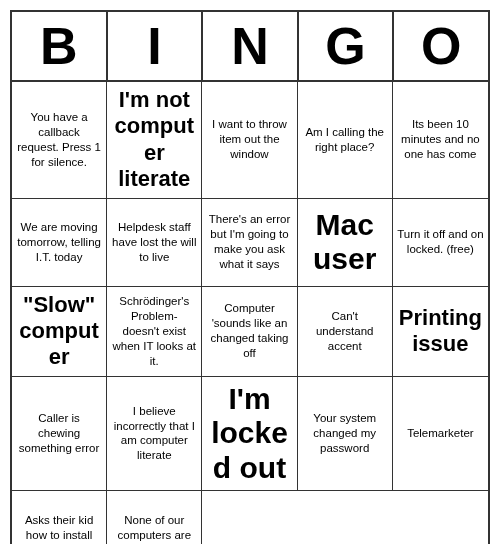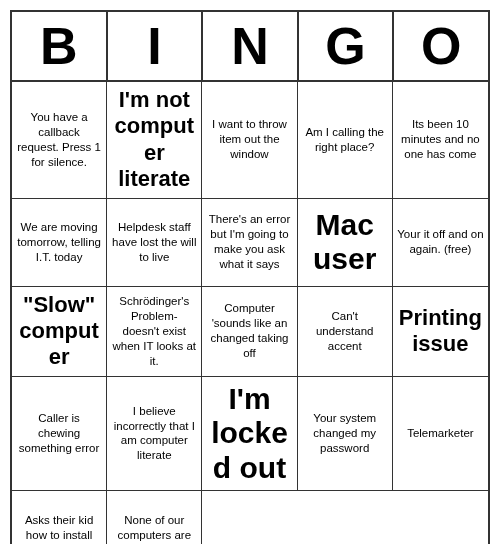--- a/index.html
+++ b/index.html
@@ -81,21 +81,21 @@
   <div class="bingo-grid">
   <div class="bingo-cell">You have a callback request. Press 1 for silence.</div>
       <div class="bingo-cell large-text">I'm not computer literate</div>
       <div class="bingo-cell">I want to throw item out the window</div>
       <div class="bingo-cell">Am I calling the right place?</div>
       <div class="bingo-cell">Its been 10 minutes and no one has come</div>
       <div class="bingo-cell">We are moving tomorrow, telling I.T. today</div>
       <div class="bingo-cell">Helpdesk staff have lost the will to live</div>
       <div class="bingo-cell">There's an error but I'm going to make you ask what it says</div>
       <div class="bingo-cell xl-text">Mac user</div>
-      <div class="bingo-cell">Your it off and on again. (free)</div>
+      <div class="bingo-cell">Turn it off and on locked. (free)</div>
       <div class="bingo-cell large-text">"Slow" computer</div>
       <div class="bingo-cell">Schrödinger's Problem- doesn't exist when IT looks at it.</div>
       <div class="bingo-cell">Computer 'sounds like an changed taking off</div>
       <div class="bingo-cell">Can't understand accent</div>
       <div class="bingo-cell large-text">Printing issue</div>
       <div class="bingo-cell">Caller is chewing something error</div>
       <div class="bingo-cell">I believe incorrectly that I am computer literate</div>
       <div class="bingo-cell xl-text">I'm locked out</div>
       <div class="bingo-cell">Your system changed my password</div>
       <div class="bingo-cell">Telemarketer</div>

